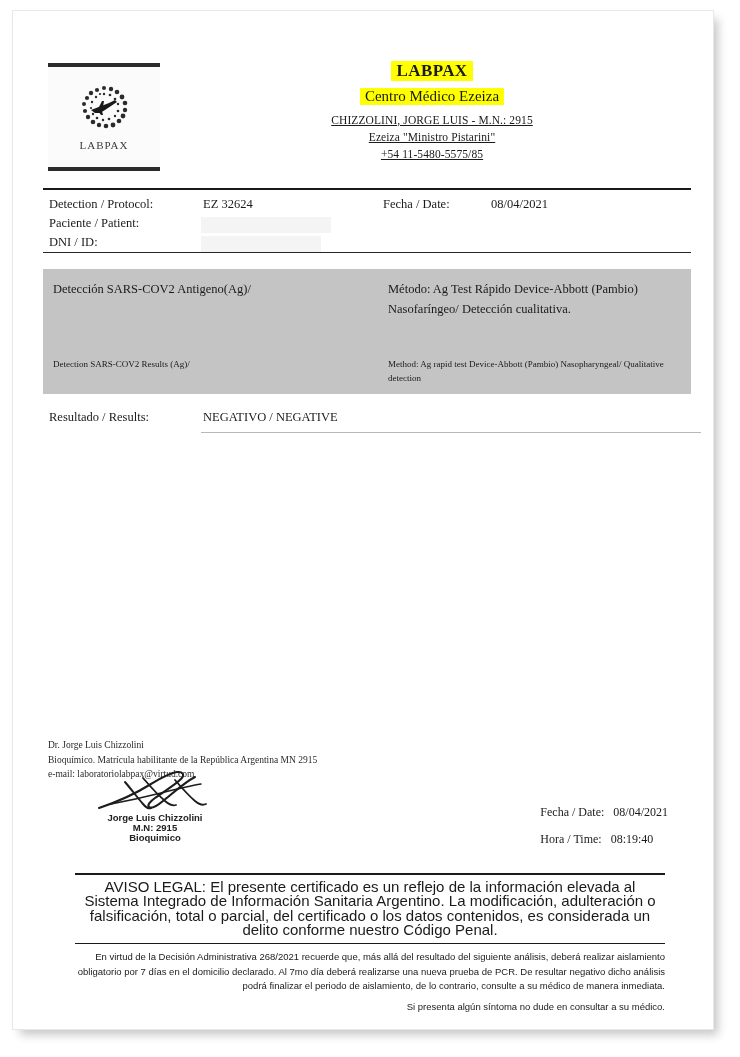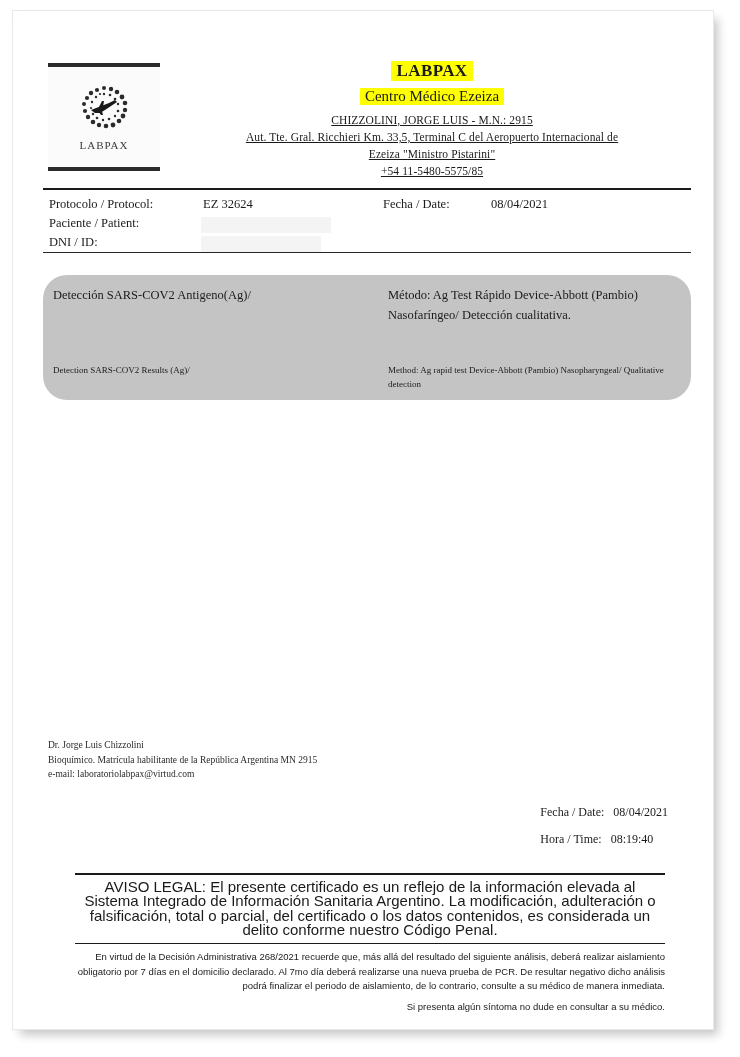--- a/index.html
+++ b/index.html
@@ -135,25 +135,24 @@
     left: 158px;
     top: 1px;
     width: 120px;
     height: 16px;
     background: #f4f4f4;
   }
   .redact.wide { width: 130px; }
 
   
   .panel {
-    margin-top: 22px;
+    margin-top: 16px;
     background: #c4c4c4;
     height: 125px;
     position: relative;
-    border-radius: 24px;
   }
   .panel .col-l { position: absolute; left: 10px; top: 10px; width: 330px; }
   .panel .col-r { position: absolute; left: 345px; top: 10px; width: 290px; }
   .panel .big {
     font-size: 12.5px;
     line-height: 20px;
   }
   .panel .small {
     font-size: 9px;
     line-height: 14px;
@@ -288,30 +287,29 @@
           </svg>
           <div class="logo-word">LABPAX</div>
         </div>
         <div class="logo-rule"></div>
       </div>
 
       <div class="head-text">
         <div class="brand"><span class="hl">LABPAX</span></div>
         <div class="subbrand"><span class="hl">Centro Médico Ezeiza</span></div>
         <div class="head-line">CHIZZOLINI, JORGE LUIS - M.N.: 2915</div>
-        <div class="head-line">Aut. Tte. Gral. Ricchieri Km. 33,5, Terminal C del Aeropuerto Internacional de</div>
         <div class="head-line">Ezeiza "Ministro Pistarini"</div>
         <div class="head-line">+54 11-5480-5575/85</div>
       </div>
     </div>
 
     <div class="rule-thick"></div>
     <div class="protocol">
       <div class="prow">
-        <span class="plabel">Protocolo / Protocol:</span>
+        <span class="plabel">Detection / Protocol:</span>
         <span class="pvalue">EZ 32624</span>
         <span class="plabel2">Fecha / Date:</span>
         <span class="pvalue2">08/04/2021</span>
       </div>
       <div class="prow">
         <span class="plabel">Paciente / Patient:</span>
         <span class="redact wide"></span>
       </div>
       <div class="prow">
         <span class="plabel">DNI / ID:</span>
@@ -324,29 +322,48 @@
       <div class="col-l">
         <div class="big">Detección SARS-COV2 Antigeno(Ag)/</div>
         <div class="small">Detection SARS-COV2 Results (Ag)/</div>
       </div>
       <div class="col-r">
         <div class="big">Método: Ag Test Rápido Device-Abbott (Pambio) Nasofaríngeo/ Detección cualitativa.</div>
         <div class="small">Method: Ag rapid test Device-Abbott (Pambio) Nasopharyngeal/ Qualitative detection</div>
       </div>
     </div>
 
+    <div class="result">
+      <span class="rlabel">Resultado / Results:</span>
+      <span class="rvalue">NEGATIVO / NEGATIVE</span>
+      <span class="rline"></span>
+    </div>
 
   </div>
 
   <div class="sigblock">
     <div>Dr. Jorge Luis Chizzolini</div>
     <div>Bioquímico. Matrícula habilitante de la República Argentina MN 2915</div>
     <div>e-mail: laboratoriolabpax@virtud.com</div>
   </div>
 
+  <div class="stamp">
+    <svg width="128" height="46" viewBox="0 0 128 46">
+      <g fill="none" stroke="#1d1d1d" stroke-linecap="round" stroke-linejoin="round">
+        <path d="M8 40 C26 34, 44 26, 60 16 C70 10, 78 5, 86 4 C92 3.4, 94 7, 90 11 C84 17, 72 24, 64 30 C59 33.6, 56 37, 58 39 C60 41, 66 38, 72 33 C82 25, 94 14, 104 9" stroke-width="2.1"></path>
+        <path d="M34 14 C40 21, 46 29, 52 36 C55 39.5, 58 41, 60 40" stroke-width="2.0"></path>
+        <path d="M52 10 C58 17, 66 26, 74 33 C78 36.5, 82 38, 85 37" stroke-width="1.8"></path>
+        <path d="M84 12 C90 19, 97 27, 104 33 C108 36.4, 112 37.5, 115 36" stroke-width="1.8"></path>
+        <path d="M20 36 C36 33, 54 29, 70 25 C84 21.5, 98 18, 110 16" stroke-width="1.5"></path>
+      </g>
+    </svg>
+    <div class="stamp-name">Jorge Luis Chizzolini</div>
+    <div class="stamp-name">M.N: 2915</div>
+    <div class="stamp-name">Bioquimico</div>
+  </div>
 
   <div class="datetime">
     <div>
       <span class="dt-label">Fecha / Date:</span>
       <span class="dt-value">08/04/2021</span>
     </div>
     <div>
       <span class="dt-label">Hora / Time:</span>
       <span class="dt-value">08:19:40</span>
     </div>

